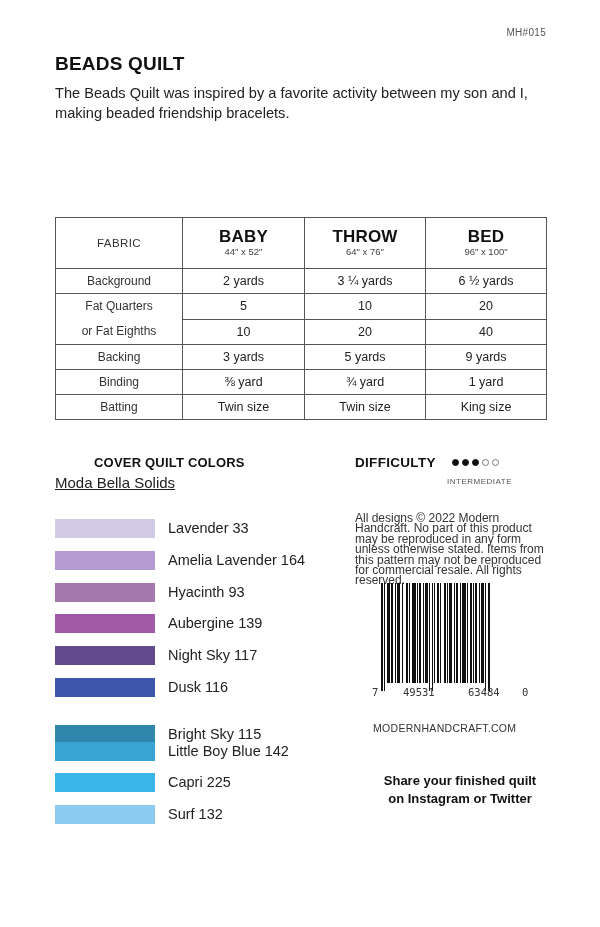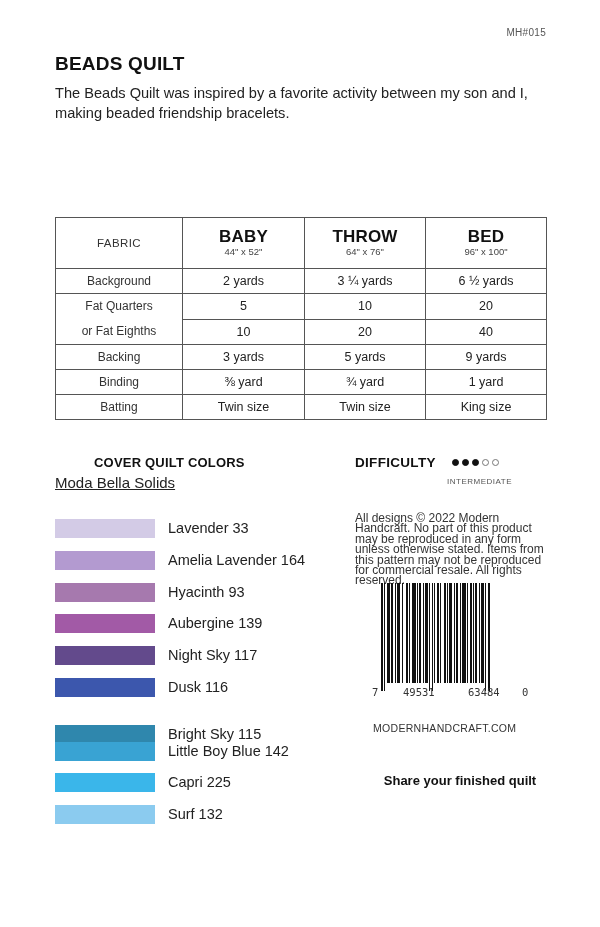--- a/index.html
+++ b/index.html
@@ -267,13 +267,14 @@
   <span class="bc-digit" style="left:0px">7</span>
   <span class="bc-digit" style="left:31px">49531</span>
   <span class="bc-digit" style="left:96px">63484</span>
   <span class="bc-digit" style="left:150px">0</span>
 </div>
 
 <div class="website">MODERNHANDCRAFT.COM</div>
 
 <div class="share">
   <div>Share your finished quilt</div>
+  <div>on Instagram or Twitter</div>
 </div>
 
 </body></html>

